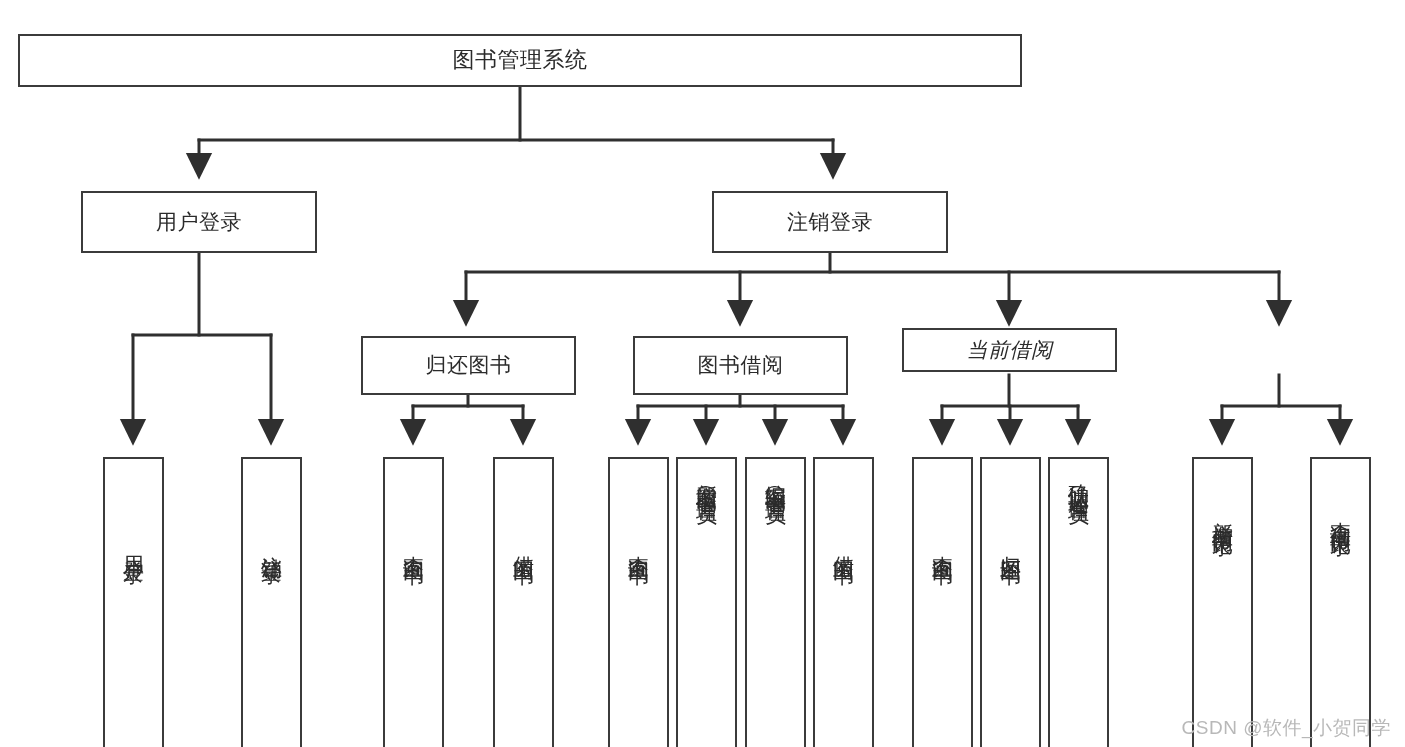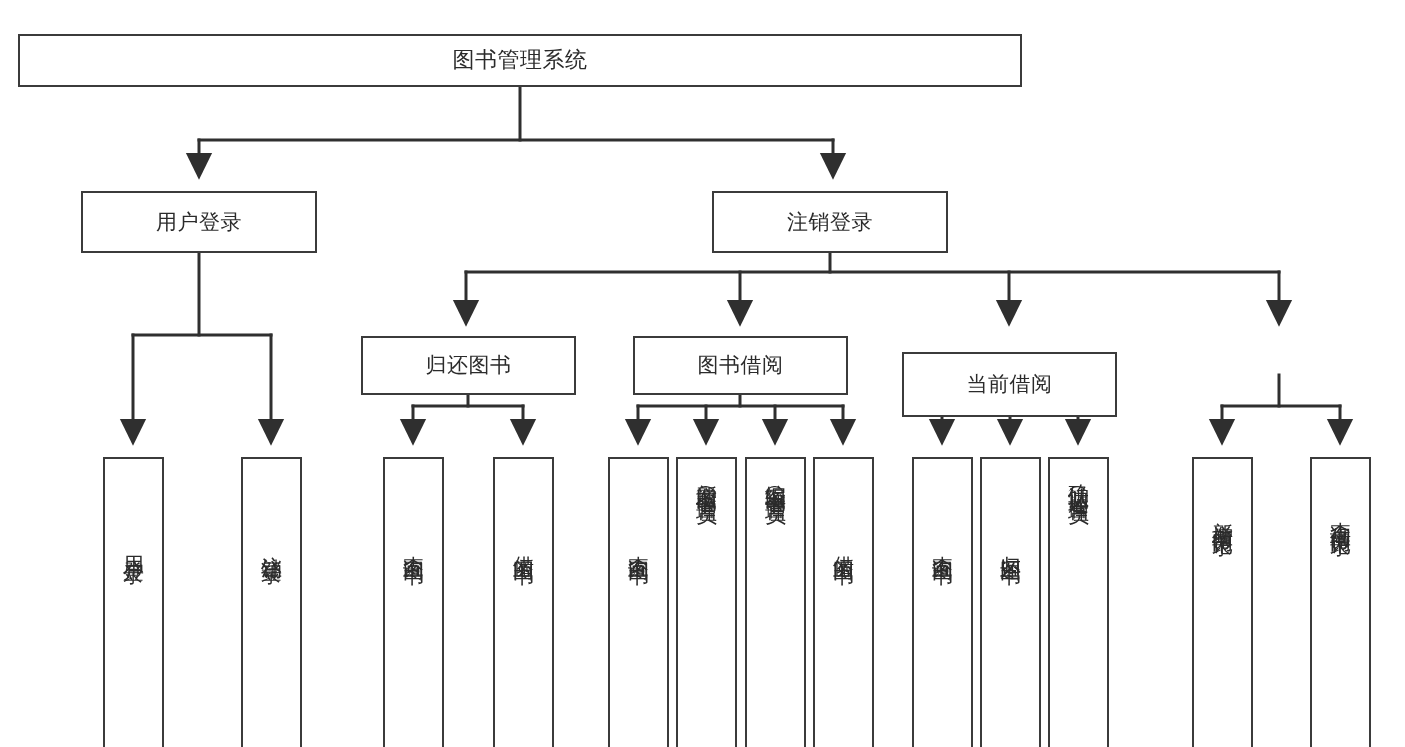--- a/index.html
+++ b/index.html
@@ -135,21 +135,21 @@
   <div class="node horiz" style="left:712px; top:171px; width:236px; height:62px;">
     <span class="label">注销登录</span>
   </div>
 
   <div class="node horiz" style="left:361px; top:316px; width:215px; height:59px;">
     <span class="label">归还图书</span>
   </div>
   <div class="node horiz" style="left:633px; top:316px; width:215px; height:59px;">
     <span class="label">图书借阅</span>
   </div>
-  <div class="node horiz" style="left:902px; top:332px; width:215px; height:65px;">
+  <div class="node horiz" style="left:902px; top:308px; width:215px; height:44px;font-style:italic;">
     <span class="label">当前借阅</span>
   </div>
 
   <div class="node vert" style="left:103px; top:437px; width:61px; height:297px; padding-top:80px;">
     <span class="label">用户登录</span>
   </div>
   <div class="node vert" style="left:241px; top:437px; width:61px; height:297px; padding-top:80px;">
     <span class="label">注销登录</span>
   </div>
 
@@ -183,14 +183,15 @@
     <span class="label">确认归还（管理员）</span>
   </div>
 
   <div class="node vert" style="left:1192px; top:437px; width:61px; height:297px; padding-top:46px;">
     <span class="label">新增借阅记录</span>
   </div>
   <div class="node vert" style="left:1310px; top:437px; width:61px; height:297px; padding-top:46px;">
     <span class="label">查询借阅记录</span>
   </div>
 
+  <div class="watermark">CSDN @软件_小贺同学</div>
 
 </div>
 
 </body></html>

